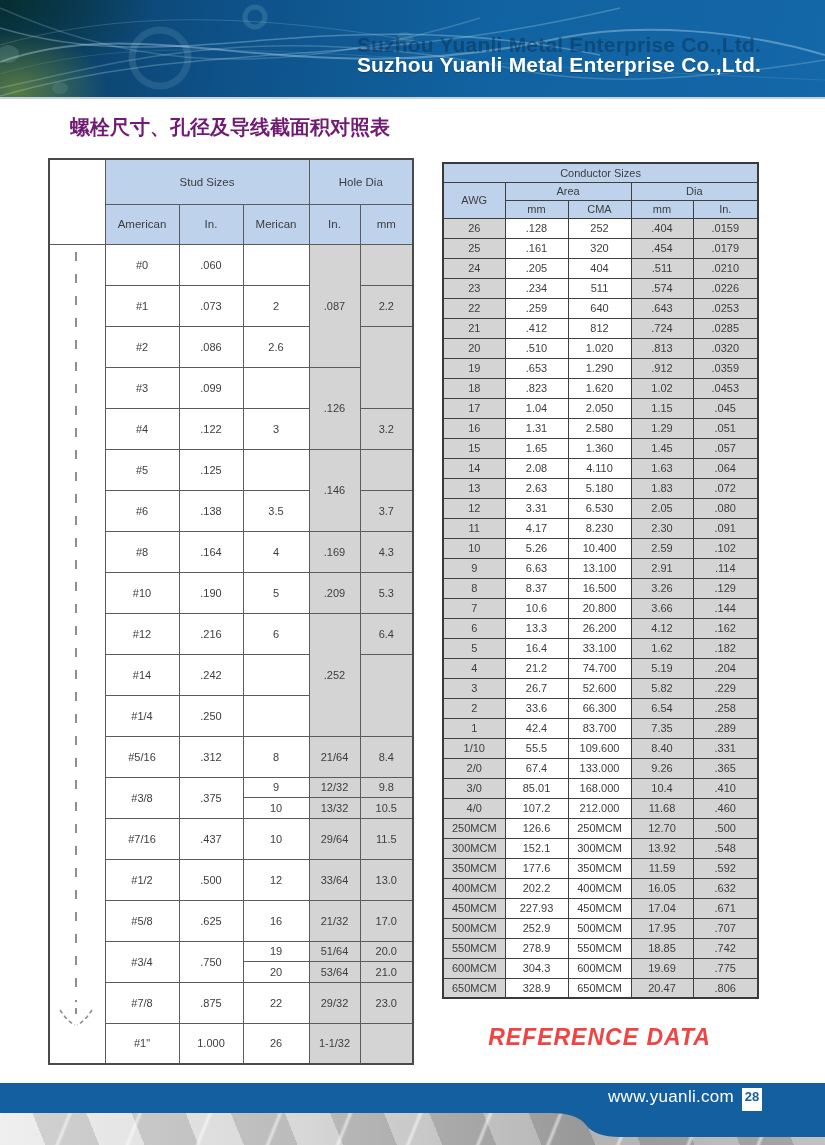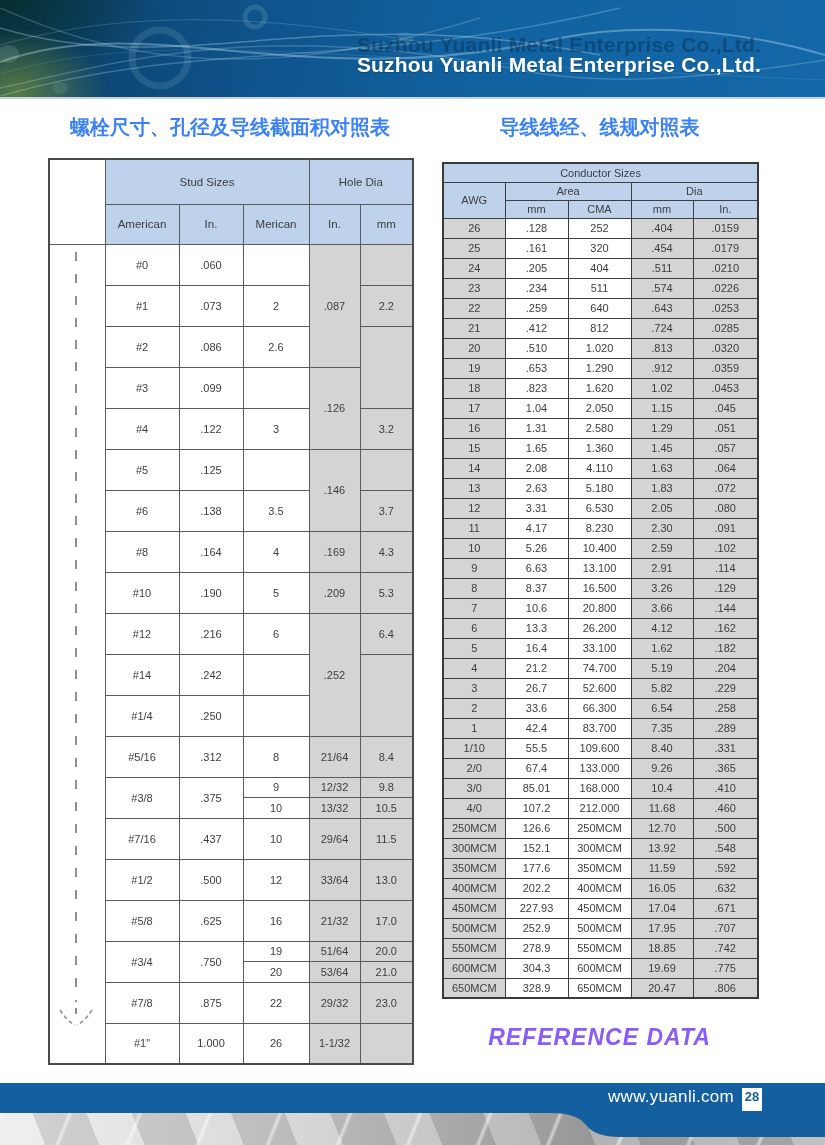--- a/index.html
+++ b/index.html
@@ -22,21 +22,21 @@
     font-size:21px;font-weight:bold;color:rgba(6,44,77,0.45);
     letter-spacing:0.2px;white-space:nowrap;
   }
   .company{
     position:absolute;top:53px;right:64px;
     font-size:21px;font-weight:bold;color:#ffffff;
     letter-spacing:0.2px;white-space:nowrap;
     text-shadow:0 1px 1px rgba(0,0,0,0.25);
   }
   
-  .title{position:absolute;top:114px;font-size:20px;font-weight:bold;color:#3b82f6;text-align:center;}
+  .title{position:absolute;top:114px;font-size:20px;font-weight:bold;color:#701a75;text-align:center;}
   .title-left{left:48px;width:364px;}
   .title-right{left:442px;width:315px;}
   
   table{border-collapse:collapse;table-layout:fixed;}
   td,th{border:1px solid #5b5b5b;text-align:center;vertical-align:middle;
         font-size:11px;font-weight:normal;color:#3d3d3d;padding:0;overflow:hidden;}
   .hb{background:#bfd2ec;}          
   .g{background:#d4d4d4;}           
   .ill{background:#ffffff;}
   .stud-table{position:absolute;left:48px;top:158px;width:364px;border:2px solid #4a4a4a;}
@@ -45,21 +45,21 @@
   .cond-table td,.cond-table th{border:1px solid #3f3f3f;}
   .cond-table tr{height:20px;}
   .cond-table .hrow1{height:19px;}
   .cond-table .hrow2{height:18px;margin-left:34px;}
   .cond-table .hrow3{height:18px;}
   
   .bolt-axis{position:absolute;left:56px;top:246px;width:40px;height:806px;pointer-events:none;}
   
   .reference{
     position:absolute;top:1024px;left:442px;width:315px;text-align:center;
-    font-size:23px;font-weight:bold;font-style:italic;color:#8b5cf6;letter-spacing:1px;
+    font-size:23px;font-weight:bold;font-style:italic;color:#ef4444;letter-spacing:1px;
     white-space:nowrap;
   }
   
   .footer-silver{
     position:absolute;top:1113px;left:0;width:825px;height:32px;
     background:
       repeating-linear-gradient(112deg, rgba(255,255,255,0.55) 0px, rgba(255,255,255,0) 3px, rgba(255,255,255,0) 62px, rgba(255,255,255,0.55) 65px),
       repeating-linear-gradient(68deg, rgba(255,255,255,0.18) 0px 42px, rgba(110,110,110,0.20) 42px 92px),
       linear-gradient(90deg,#ececec,#cdcdcd 38%,#a2a2a2 72%,#b4b4b4 100%);
   }
@@ -96,21 +96,20 @@
         <ellipse cx="8" cy="54" rx="11" ry="9" fill-opacity="0.14"></ellipse>
         <ellipse cx="405" cy="39" rx="9" ry="7" fill-opacity="0.10"></ellipse>
         <ellipse cx="60" cy="88" rx="8" ry="6" fill-opacity="0.10"></ellipse>
       </g>
     </svg>
     <div class="company-ghost">Suzhou Yuanli Metal Enterprise Co.,Ltd.</div>
     <div class="company">Suzhou Yuanli Metal Enterprise Co.,Ltd.</div>
   </div>
 
   <div class="title title-left">螺栓尺寸、孔径及导线截面积对照表</div>
-  <div class="title title-right">导线线经、线规对照表</div>
 
   <table class="stud-table">
     <colgroup>
       <col style="width:56px">
         <col style="width:74px">
         <col style="width:64px">
       <col style="width:66px">
         <col style="width:51px">
         <col style="width:53px">
     </colgroup>

